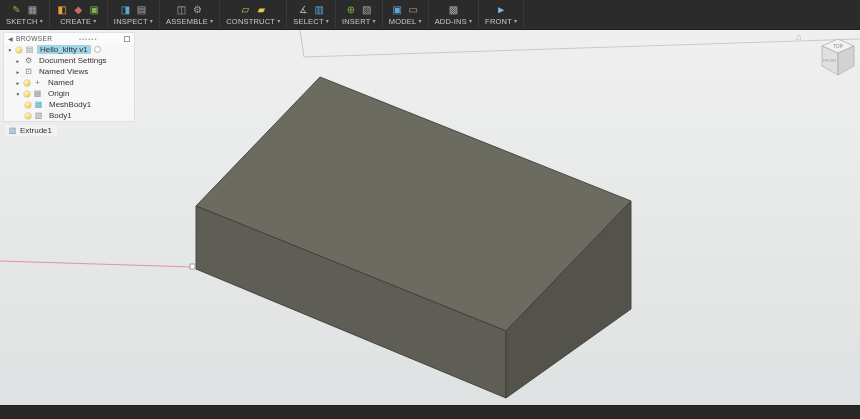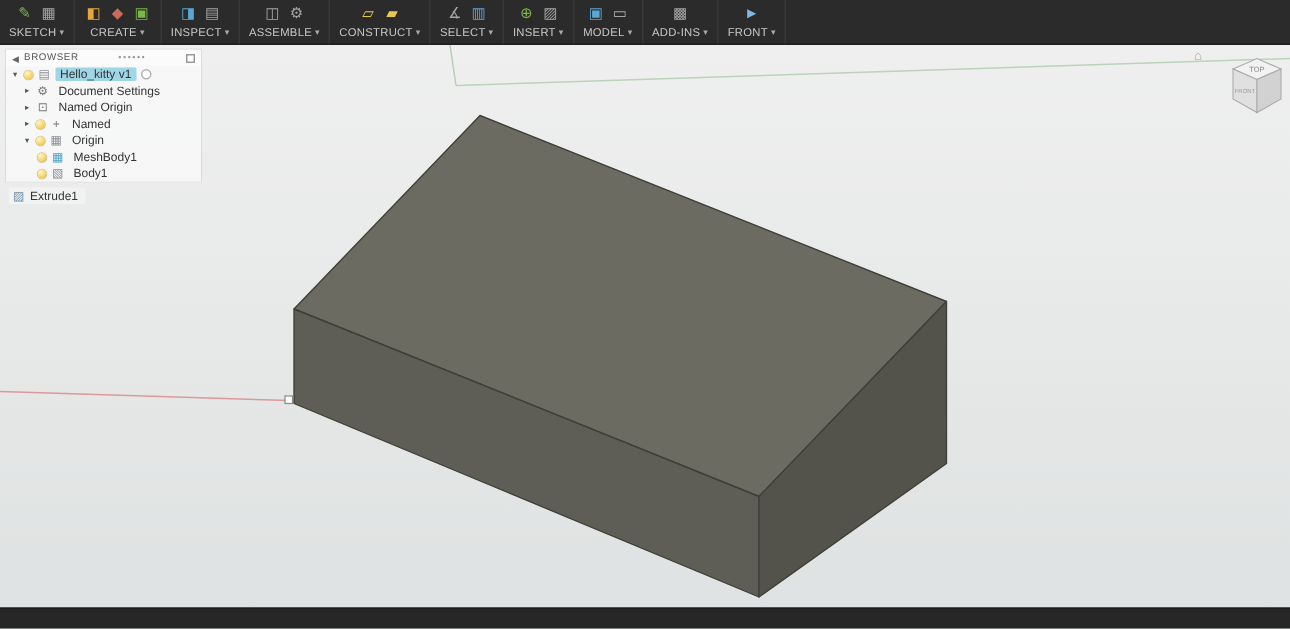--- a/index.html
+++ b/index.html
@@ -236,21 +236,21 @@
 
       <div class="b-row ind1">
         <span class="exp">▸</span>
         <span class="bicon" style="color:#777">⚙</span>
         <span class="blabel">Document Settings</span>
       </div>
 
       <div class="b-row ind1">
         <span class="exp">▸</span>
         <span class="bicon" style="color:#777">⊡</span>
-        <span class="blabel">Named Origin</span>
+        <span class="blabel">Named Views</span>
       </div>
 
       <div class="b-row ind1">
         <span class="exp">▸</span>
         <span class="bulb"></span>
         <span class="bicon" style="color:#777">+</span>
         <span class="blabel">Named</span>
       </div>
 
       <div class="b-row ind1">

